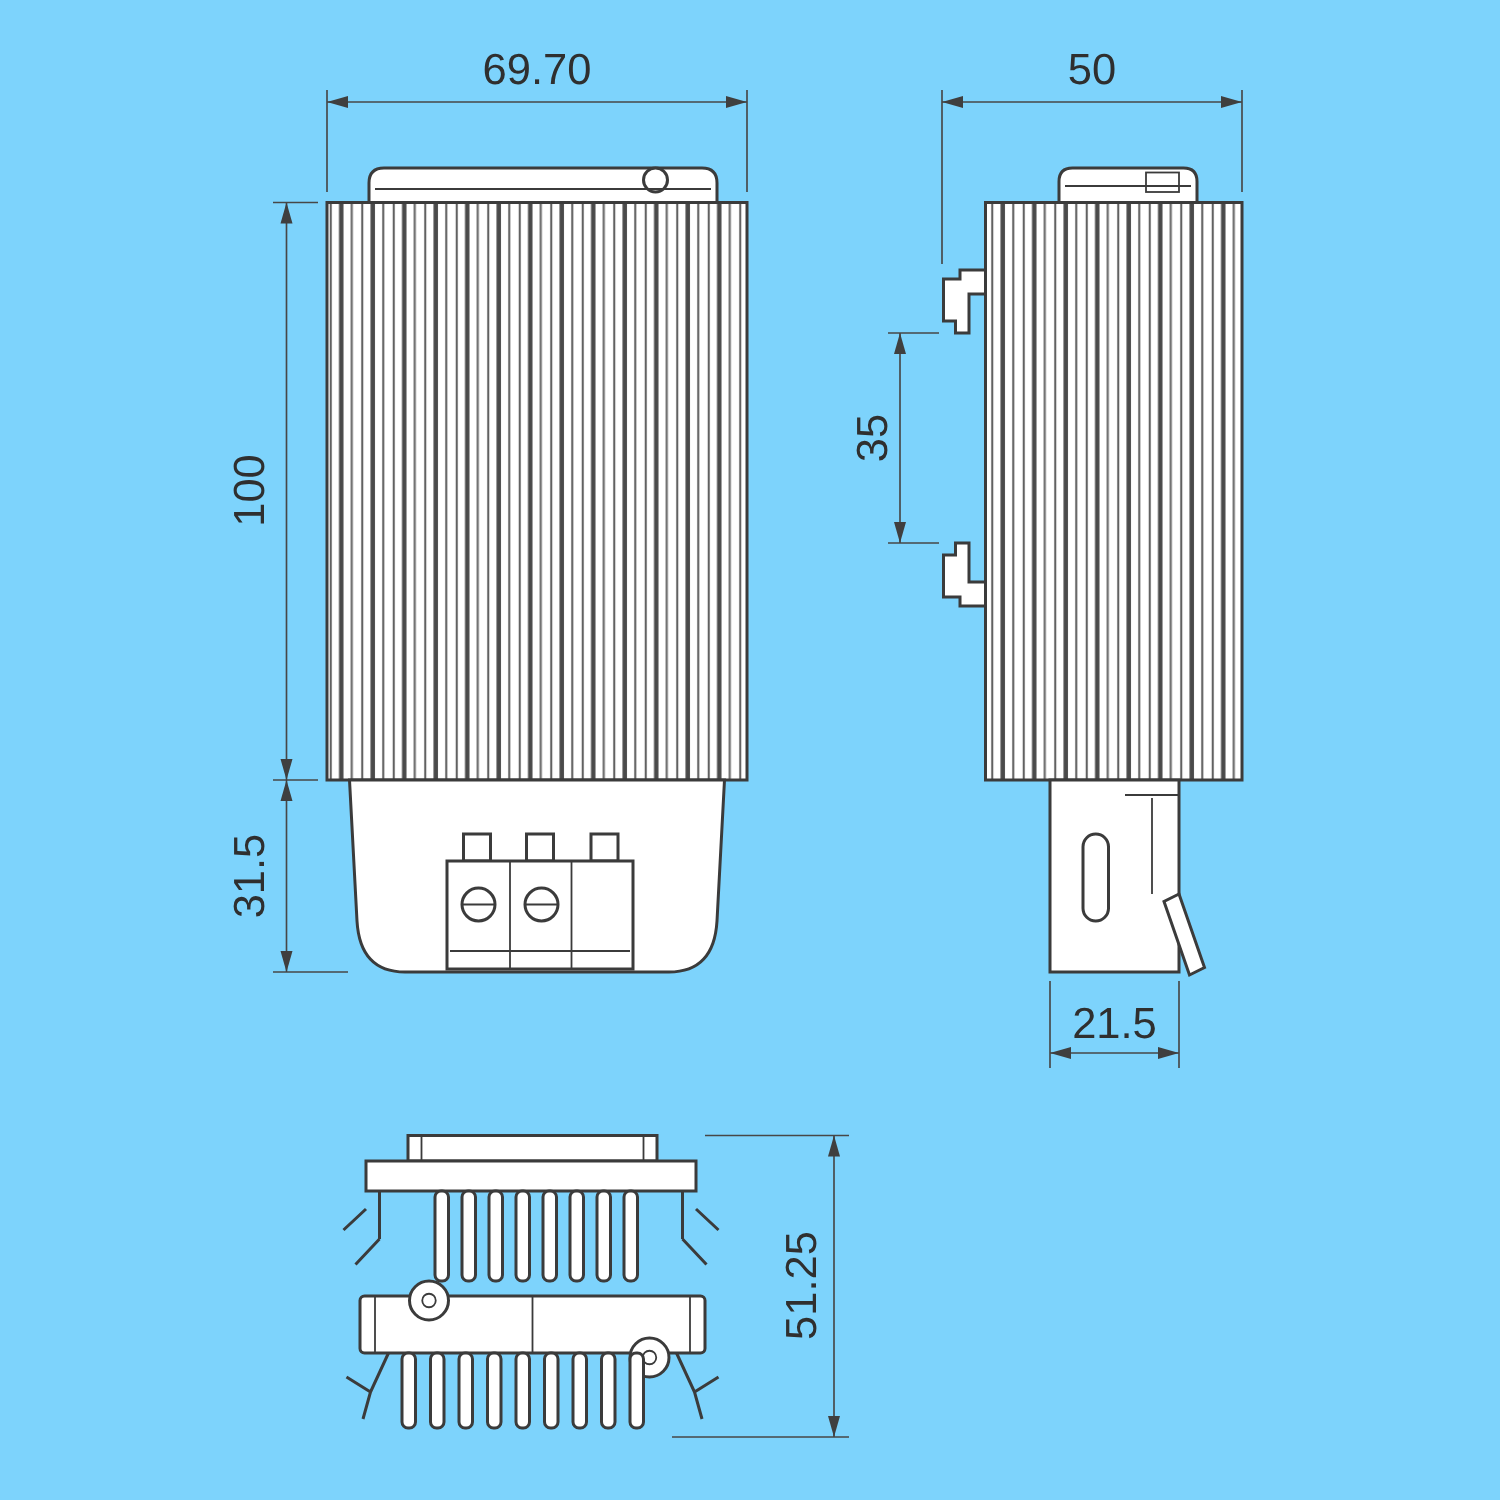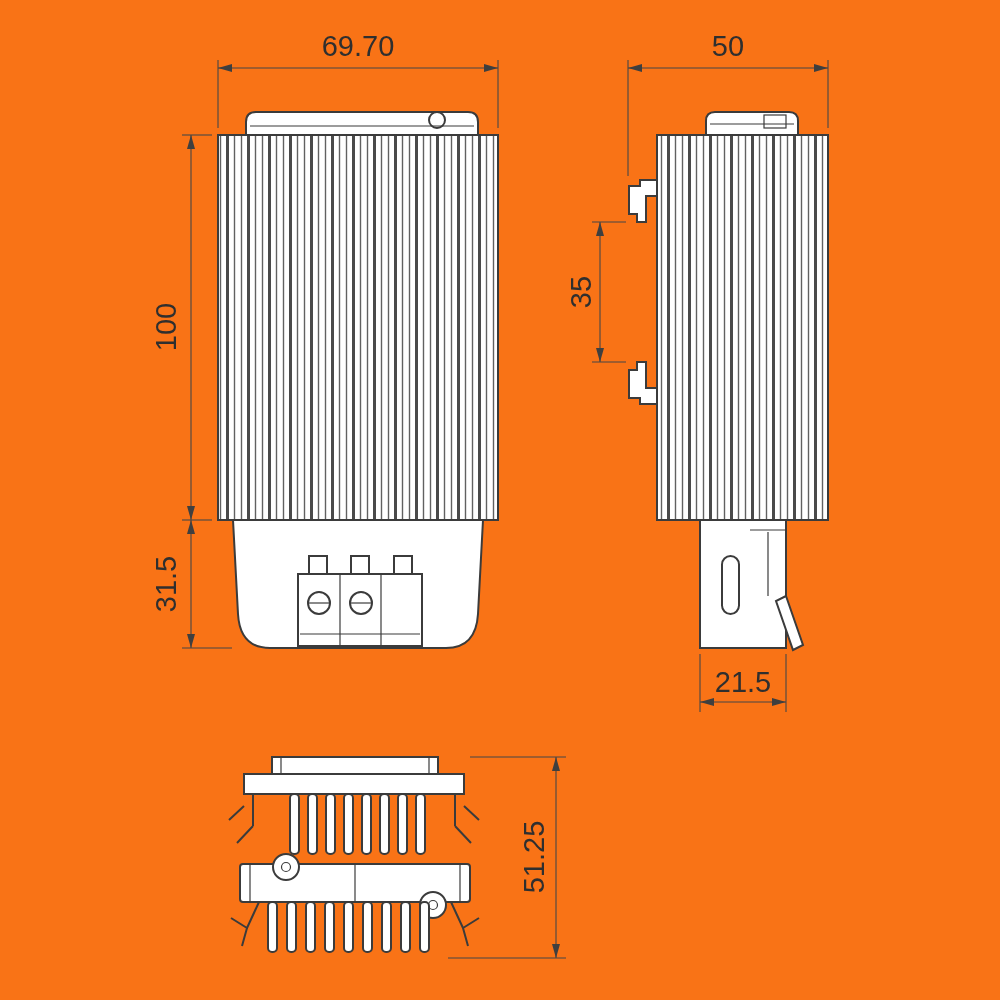--- a/index.html
+++ b/index.html
@@ -6,21 +6,21 @@
   html, body {
     margin: 0;
     padding: 0;
     background: #ffffff;
     font-family: "Liberation Sans", sans-serif;
   }
   .canvas {
     width: 1000px;
     height: 1000px;
     position: relative;
-    background: #f97316;
+    background: #7dd3fc;
     overflow: hidden;
   }
   svg text {
     font-family: "Liberation Sans", sans-serif;
     fill: #2f2f2f;
   }
 </style>
 </head>
 <body>
 

